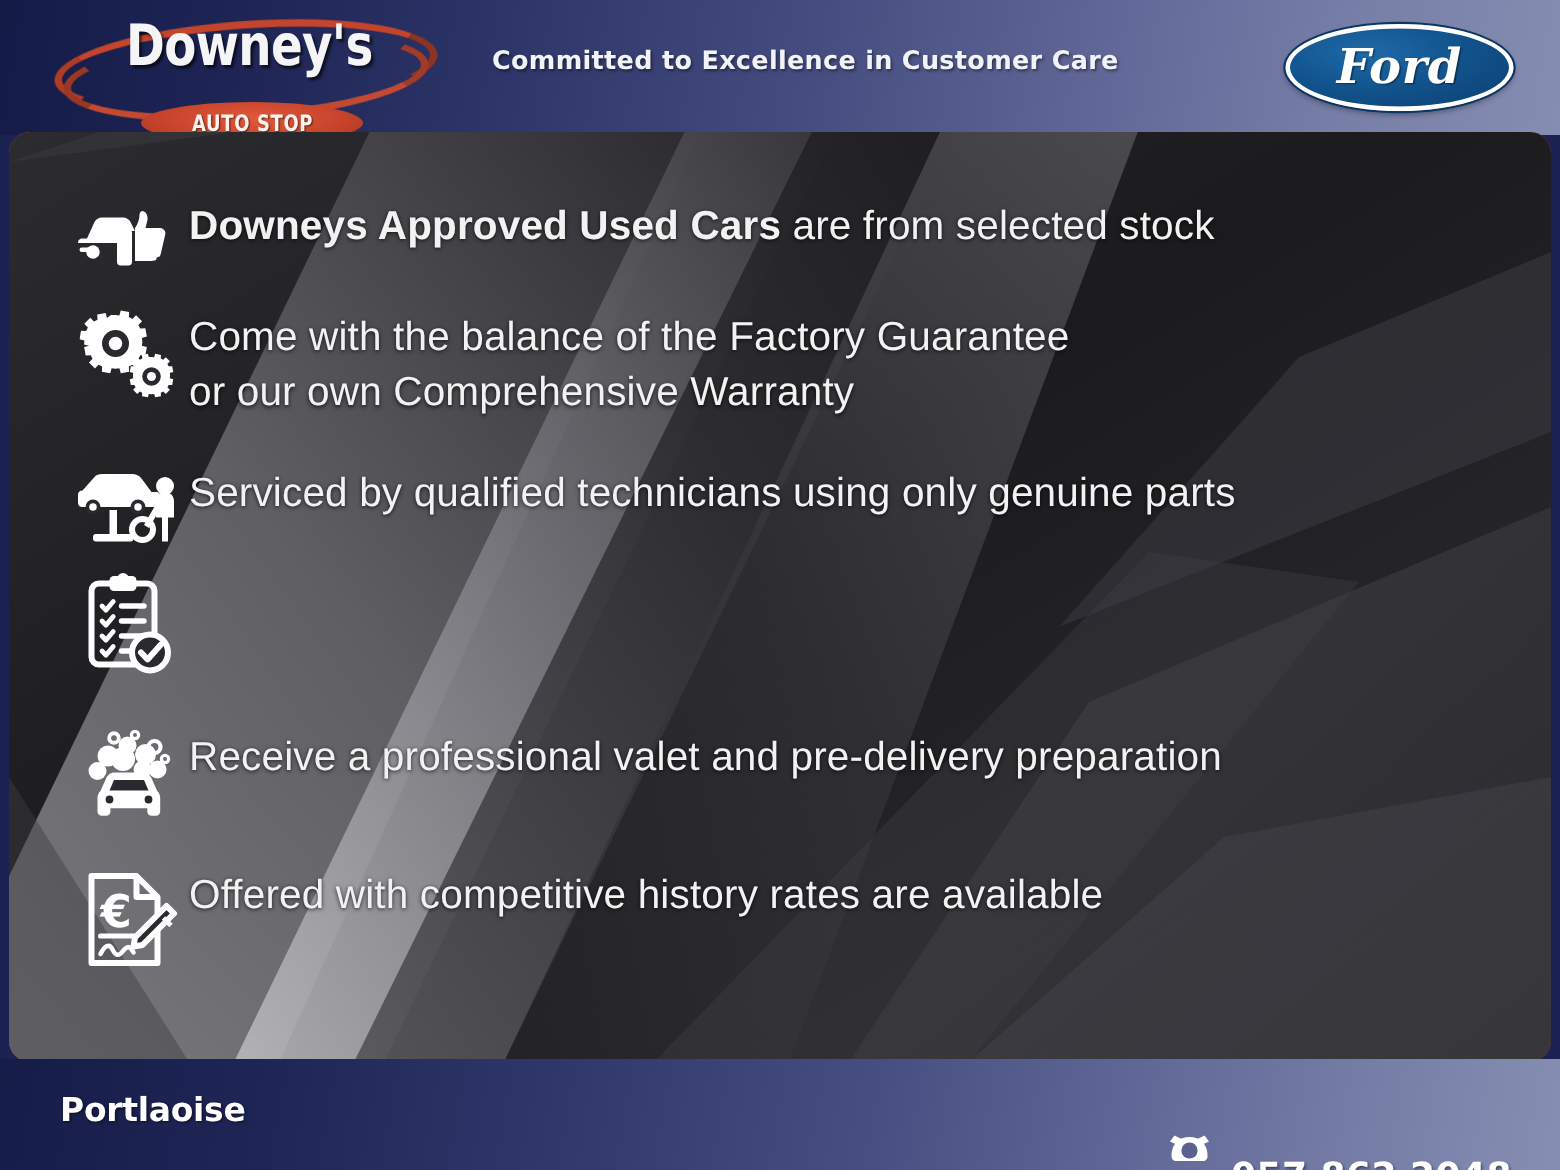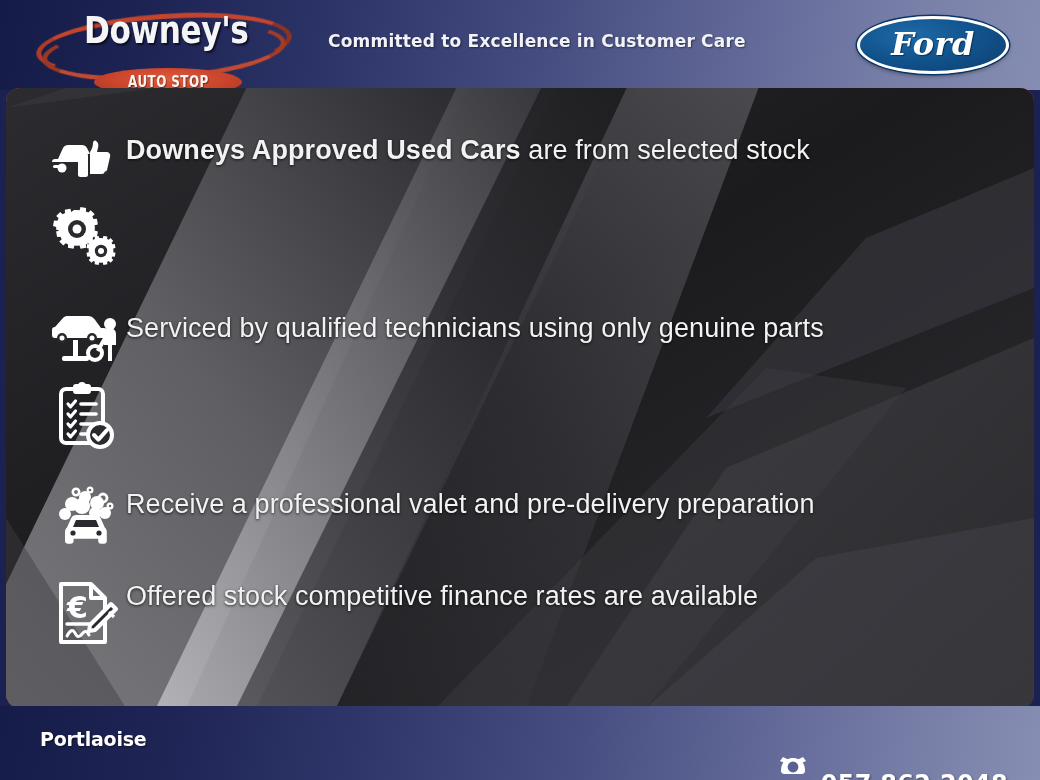--- a/index.html
+++ b/index.html
@@ -118,21 +118,21 @@
 
   
   .footer {
     position:absolute; left:0; top:706px; width:1040px; height:74px;
     background:linear-gradient(100deg,#161c48 0%,#1e2555 16%,#2e3568 34%,
                #474f82 56%,#666d9b 76%,#7d84ab 92%,#878eb3 100%);
   }
   .footer .city {
     position:absolute; left:40px; top:22px;
     font-family:"DejaVu Sans", sans-serif;
-    font-size:19px; font-weight:bold; color:#ffffff;
+    font-size:22px; font-weight:bold; color:#ffffff;
     text-shadow:1px 1px 2px rgba(0,0,0,.5);
     letter-spacing:-.2px;
   }
   .footer .phone-wrap {
     position:absolute; right:32px; top:24px;
     display:flex; align-items:center; gap:12px;
   }
   .footer .phone-num {
     font-family:"DejaVu Sans", sans-serif;
     font-size:24px; font-weight:bold; color:#ffffff;
@@ -238,20 +238,24 @@
       <div class="row" style="left:40px; top:118px;">
         <div class="ico">
           <svg width="66" height="62" viewBox="0 0 66 62" fill="#ffffff">
             <path d="M24 4l2.6.3.9-3.3 5.6 1-.2 3.4 2.4 1.2 2.4-2.4 4 4-2.4 2.4 1.2 2.4 3.4-.2 1 5.6-3.3.9.3 2.6-.3 2.6 3.3.9-1 5.6-3.4-.2-1.2 2.4 2.4 2.4-4 4-2.4-2.4-2.4 1.2.2 3.4-5.6 1-.9-3.3-2.6.3-2.6-.3-.9 3.3-5.6-1 .2-3.4-2.4-1.2-2.4 2.4-4-4 2.4-2.4-1.2-2.4-3.4.2-1-5.6 3.3-.9L3 23.6l.3-2.6-3.3-.9 1-5.6 3.4.2 1.2-2.4-2.4-2.4 4-4L9.6 8.3 12 7.1l-.2-3.4 5.6-1 .9 3.3L21 4z"></path>
             <circle cx="24" cy="23" r="9" fill="#2a2a2e"></circle>
             <circle cx="24" cy="23" r="4.5" fill="#ffffff"></circle>
             <path d="M48 32l1.8.2.6-2.3 3.9.7-.1 2.4 1.6.8 1.7-1.7 2.8 2.8-1.7 1.7.8 1.6 2.4-.1.7 3.9-2.3.6.2 1.8-.2 1.8 2.3.6-.7 3.9-2.4-.1-.8 1.6 1.7 1.7-2.8 2.8-1.7-1.7-1.6.8.1 2.4-3.9.7-.6-2.3-1.8.2-1.8-.2-.6 2.3-3.9-.7.1-2.4-1.6-.8-1.7 1.7-2.8-2.8 1.7-1.7-.8-1.6-2.4.1-.7-3.9 2.3-.6-.2-1.8.2-1.8-2.3-.6.7-3.9 2.4.1.8-1.6-1.7-1.7 2.8-2.8 1.7 1.7 1.6-.8-.1-2.4 3.9-.7.6 2.3L46 32z"></path>
             <circle cx="48" cy="45" r="6.2" fill="#2a2a2e"></circle>
             <circle cx="48" cy="45" r="3" fill="#ffffff"></circle>
           </svg>
+        </div>
+        <div class="txt">
+          <div>Come with the balance of the Factory Guarantee</div>
+          <div>or our own Comprehensive Warranty</div>
         </div>
       </div>
 
       <div class="row" style="left:40px; top:222px;">
         <div class="ico">
           <svg width="76" height="56" viewBox="0 0 76 56" fill="#ffffff">
             <path d="M4 20c0-2 1-3 3-3l8-9c1.3-1.5 3-2 5-2h20c2.6 0 5 1.2 6.6 3.3L53 18h3c2 0 3 1 3 3v4c0 2-1 3-3 3H7c-2 0-3-1-3-3v-5z"></path>
             <circle cx="14" cy="28" r="5" fill="#2a2a2e"></circle>
             <circle cx="14" cy="28" r="2.5" fill="#ffffff"></circle>
             <circle cx="44" cy="28" r="5" fill="#2a2a2e"></circle>
@@ -319,21 +323,21 @@
           <svg width="66" height="70" viewBox="0 0 66 70" fill="none">
             <path d="M8 6h30l14 14v44H8z" stroke="#ffffff" stroke-width="4" stroke-linejoin="round"></path>
             <path d="M38 6v14h14" stroke="#ffffff" stroke-width="4" stroke-linejoin="round"></path>
             <text x="14" y="40" font-family="DejaVu Sans, sans-serif" font-size="30" font-weight="bold" fill="#ffffff">€</text>
             <path d="M14 46h26" stroke="#ffffff" stroke-width="3.4" stroke-linecap="round"></path>
             <path d="M14 58c3-6 6-7 8-3s4 5 7 1 5-3 7 1" stroke="#ffffff" stroke-width="3" stroke-linecap="round" fill="none"></path>
             <path d="M58 26l5 5-21 21-6 1 1-6z" stroke="#ffffff" stroke-width="4" stroke-linejoin="round" fill="#2a2a2e"></path>
             <path d="M56 34l5 5" stroke="#ffffff" stroke-width="3.2"></path>
           </svg>
         </div>
-        <div class="txt">Offered stock competitive finance rates are available</div>
+        <div class="txt">Offered with competitive history rates are available</div>
       </div>
 
     </div>
   </div>
 
   <div class="footer">
     <div class="city">Portlaoise</div>
     <div class="phone-wrap">
       <svg width="32" height="28" viewBox="0 0 32 28" fill="#ffffff">
         <path d="M4 20c0-7 5-12 12-12s12 5 12 12v1c0 1.6-1.3 3-3 3H7c-1.7 0-3-1.4-3-3v-1z"></path>

